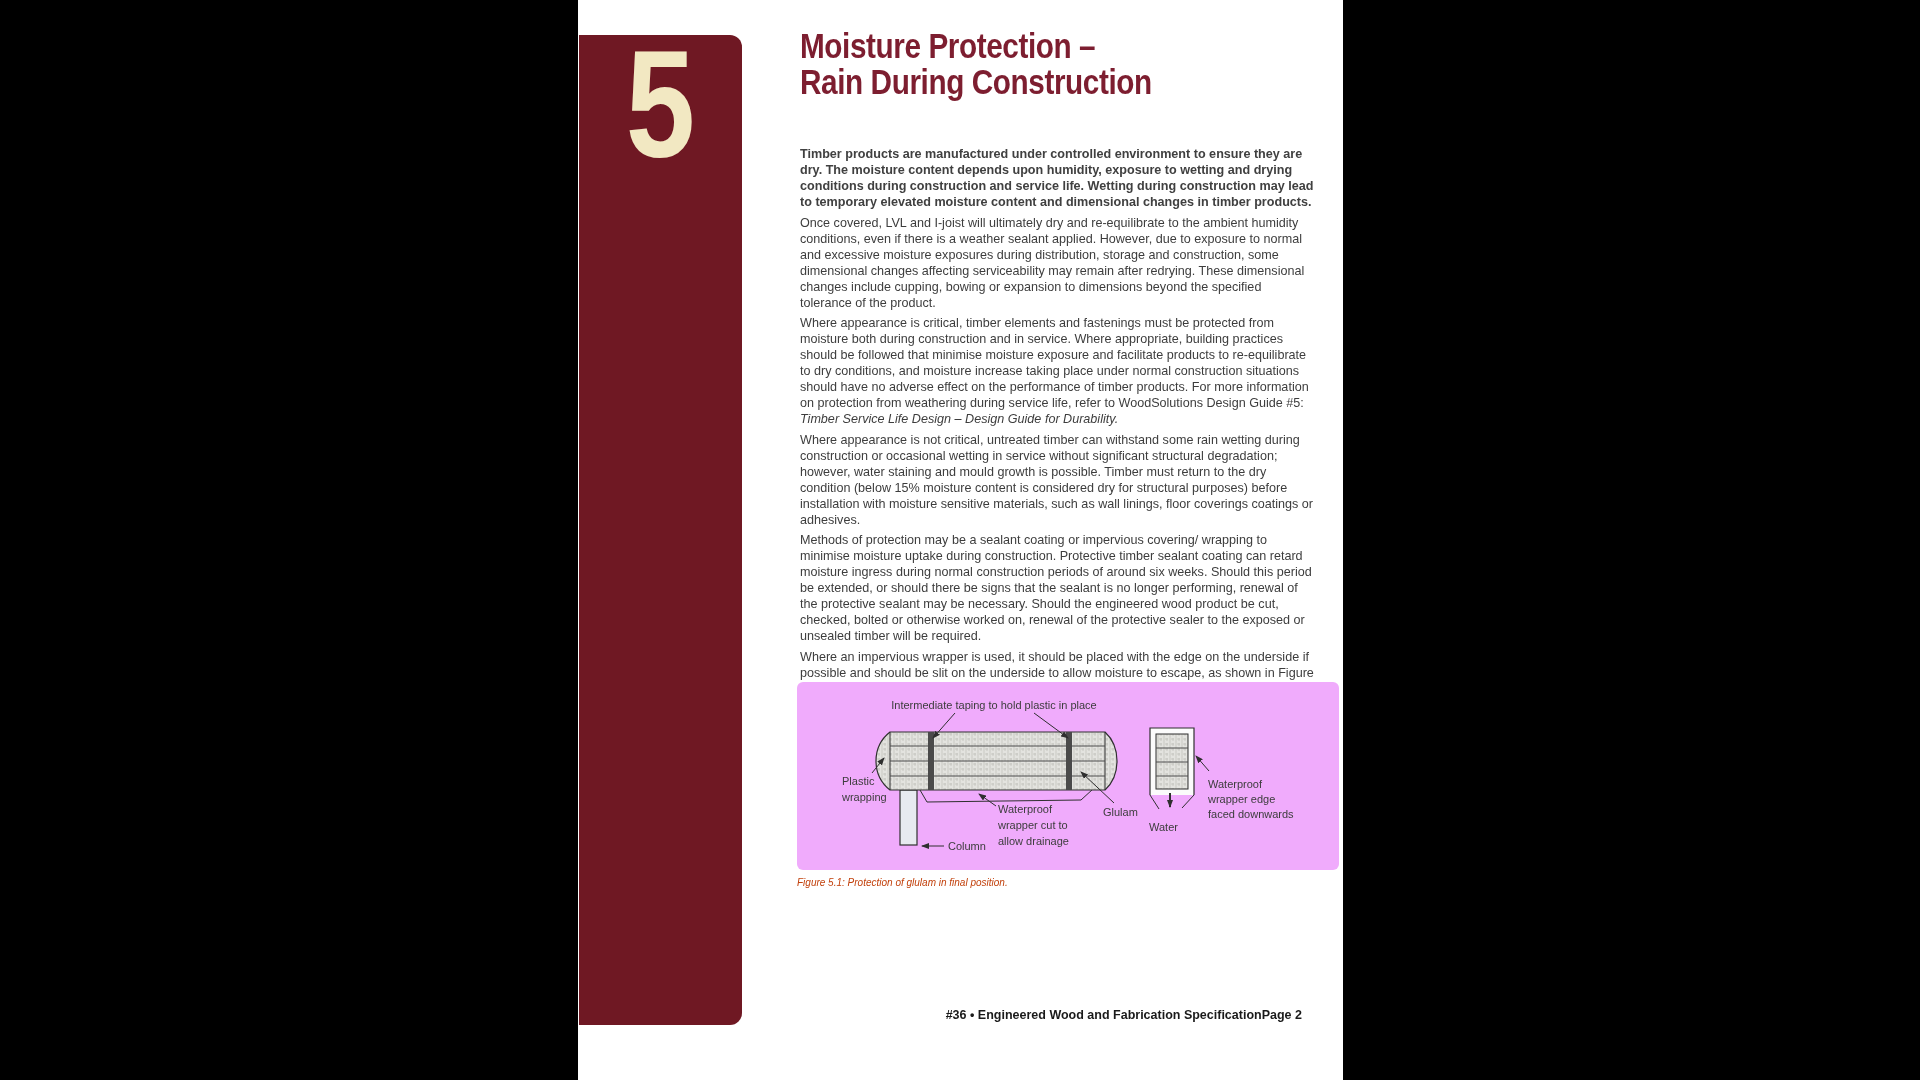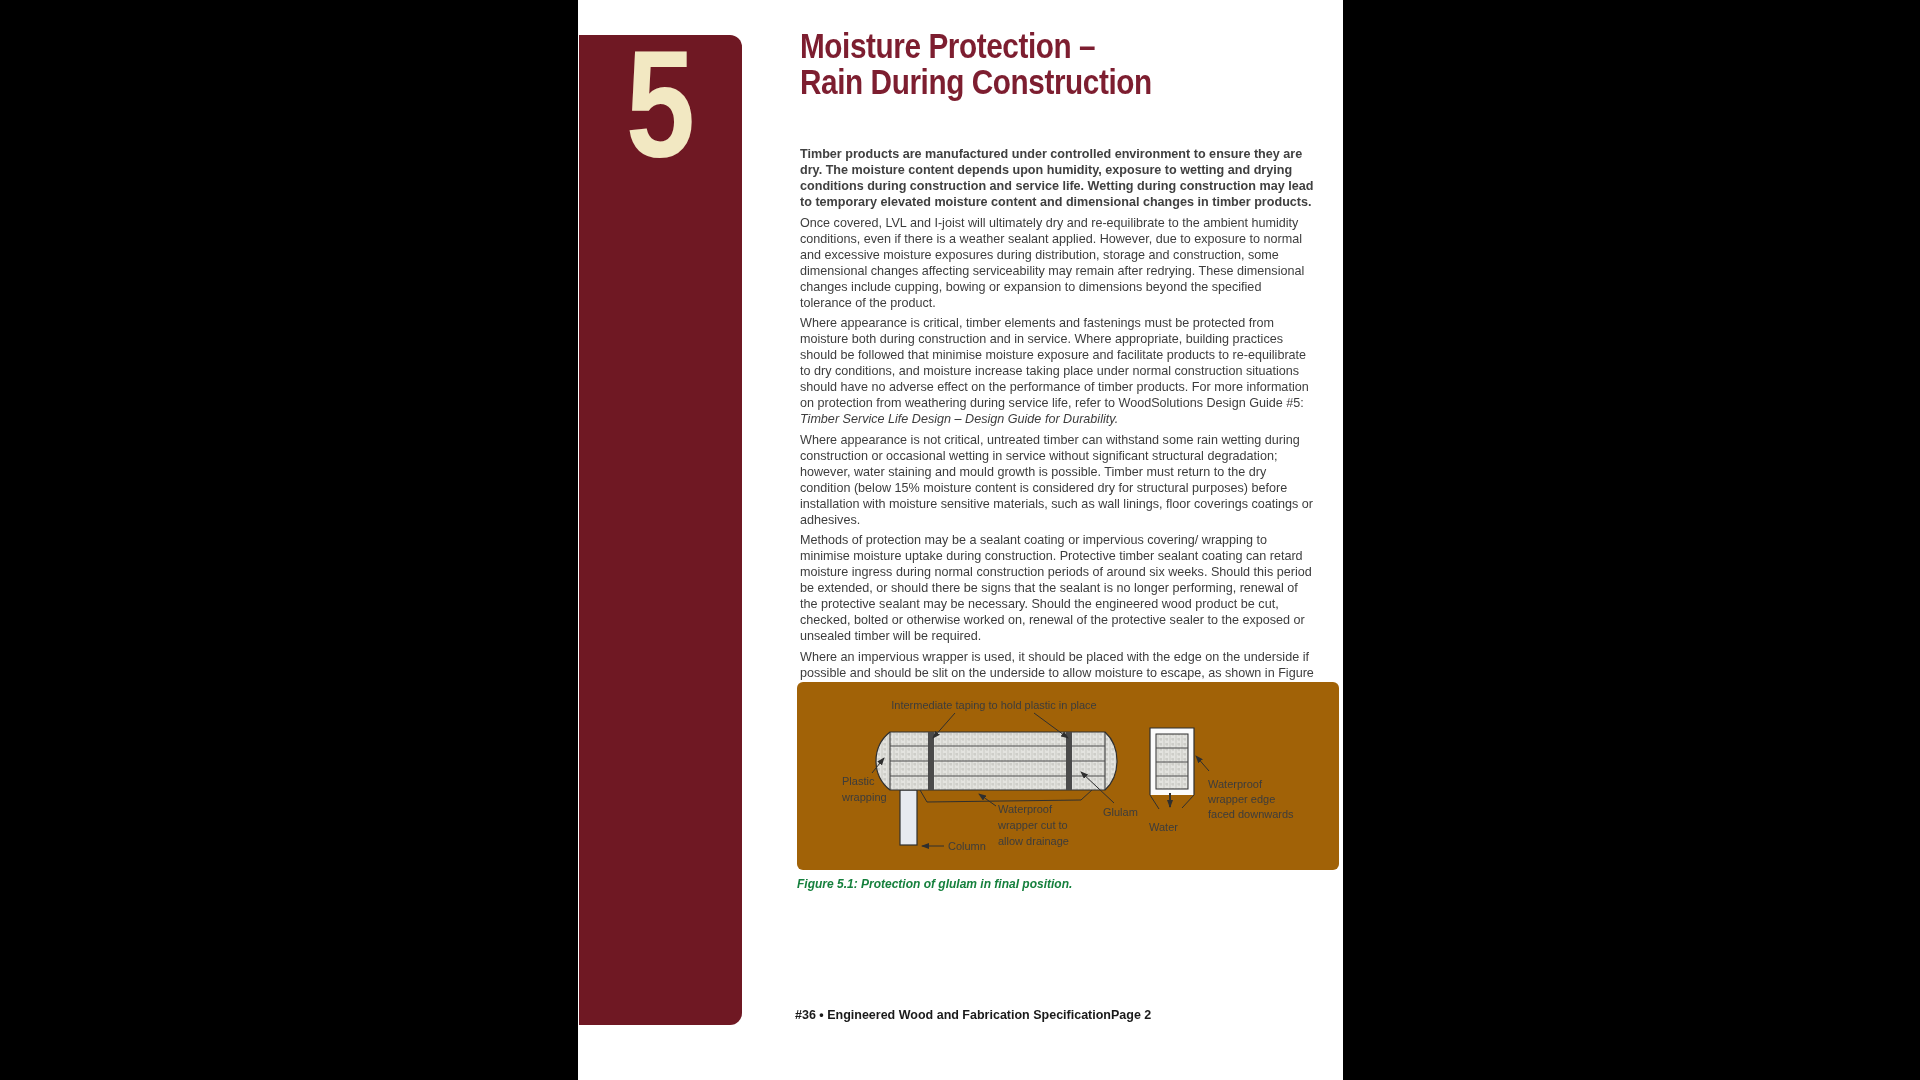--- a/index.html
+++ b/index.html
@@ -22,29 +22,29 @@
 
   
   .copy{position:absolute;left:222px;top:146px;width:514px;color:#3d3d3d;
         font-size:12.6px;line-height:16px;}
   .copy p{margin:0 0 4.5px 0;}
   .copy p.intro{font-weight:bold;color:#404040;}
   .italic{font-style:italic;text-align:right;}
 
   
   .figure-panel{position:absolute;left:219px;top:682px;width:542px;height:188px;
-        background:#a16207;border-radius:6px;}
+        background:#f0abfc;border-radius:6px;}
   .figure-panel svg{display:block;}
   svg text{font-family:"Liberation Sans","DejaVu Sans",sans-serif;font-size:11px;fill:#3c3c3c;}
-  .caption{position:absolute;left:219px;top:877px;font-size:12px;font-weight:bold;
-        font-style:italic;color:#15803d;}
+  .caption{position:absolute;left:219px;top:877px;font-size:10px;font-weight:normal;
+        font-style:italic;color:#c2410c;}
 
   
   .footer{position:absolute;left:217px;top:1008px;width:507px;display:flex;
-        justify-content:flex-start;font-size:12.5px;font-weight:bold;color:#1a1a1a;}
+        justify-content:flex-end;font-size:12.5px;font-weight:bold;color:#1a1a1a;}
 </style>
 </head>
 <body>
 
 <div class="stage">
   <div class="page">
 
     <div class="sidebar">
       <div class="chapter-num">5</div>
     </div>

